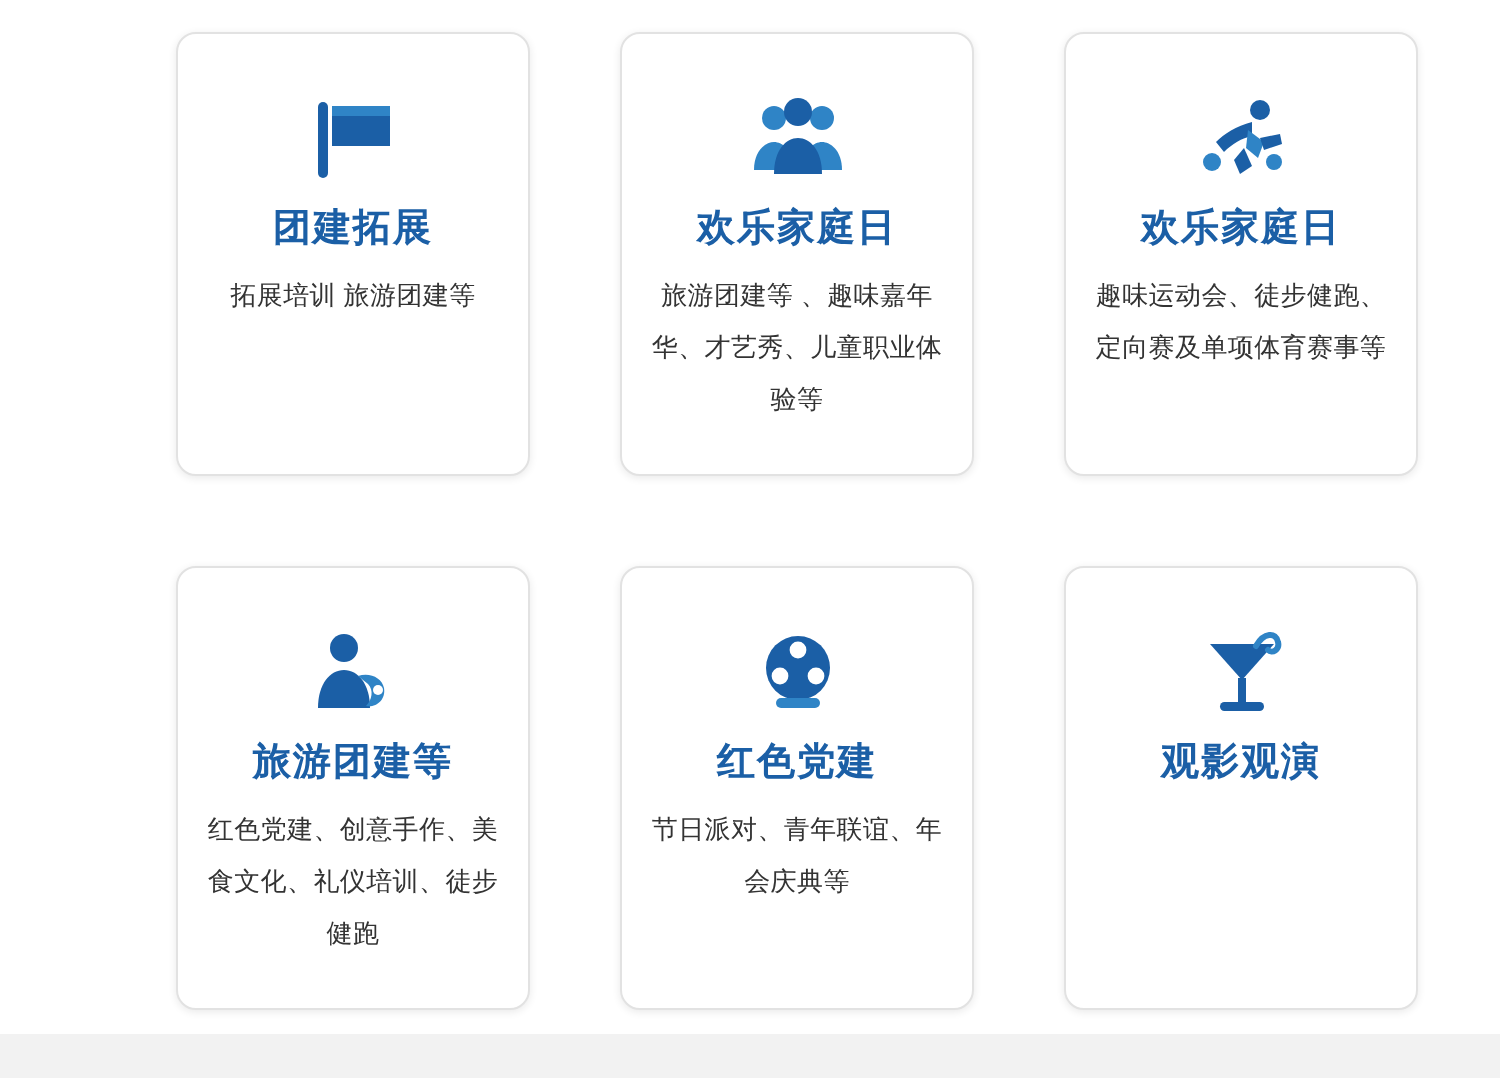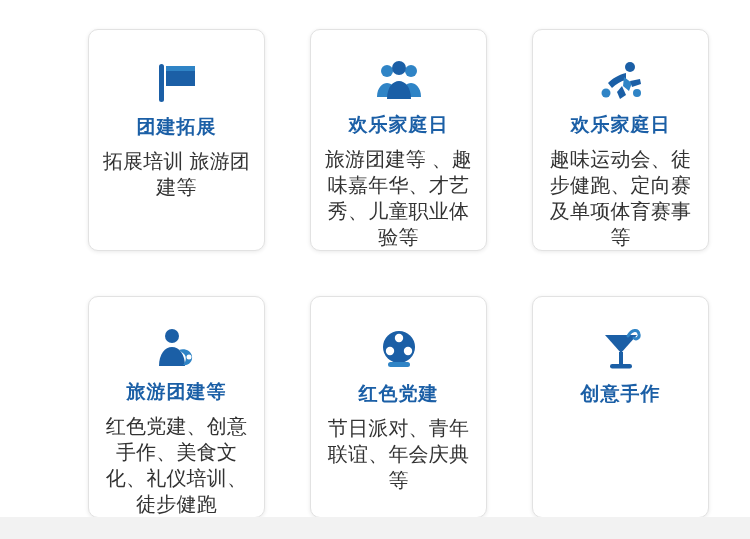--- a/index.html
+++ b/index.html
@@ -16,21 +16,21 @@
   #page {
     position: relative;
     width: 750px;
     height: 539px;
     background: #ffffff;
     box-sizing: border-box;
   }
   #grid {
     position: absolute;
     left: 88px;
-    top: 29px;
+    top: 16px;
     width: 574px;
     display: grid;
     grid-template-columns: repeat(3, 177px);
     grid-template-rows: repeat(2, 222px);
     column-gap: 21px;
     row-gap: 24px;
     gap: 45px;
   }
   .card {
     width: 177px;
@@ -54,21 +54,21 @@
   .card-title {
     font-size: 19px;
     font-weight: bold;
     color: #1b5fa6;
     letter-spacing: 1px;
     margin-top: 6px;
     margin-bottom: 8px;
     text-align: center;
   }
   .card-desc {
-    font-size: 20px;
+    font-size: 13px;
     color: #333333;
     line-height: 26px;
     text-align: center;
     width: 150px;
     letter-spacing: 0.2px;
   }
   .bottom-strip {
     position: absolute;
     left: 0;
     bottom: 0;
@@ -185,19 +185,19 @@
 
     <div class="card">
       <div class="icon-wrap">
         <svg width="46" height="44" viewBox="0 0 46 44">
           <path d="M7 8 L39 8 L23 26 Z" fill="#1b5fa6"></path>
           <rect x="21" y="25" width="4" height="13" fill="#1b5fa6"></rect>
           <rect x="12" y="37" width="22" height="4.5" rx="2.2" fill="#1b5fa6"></rect>
           <path d="M30 9 C34 2 40 2 41 7 C42 11 38 13 36 11" fill="none" stroke="#2f84c6" stroke-width="3" stroke-linecap="round"></path>
         </svg>
       </div>
-      <div class="card-title">创意手作</div>
+      <div class="card-title">观影观演</div>
     </div>
 
   </div>
 
   <div class="bottom-strip"></div>
 </div>
 
 </body></html>

